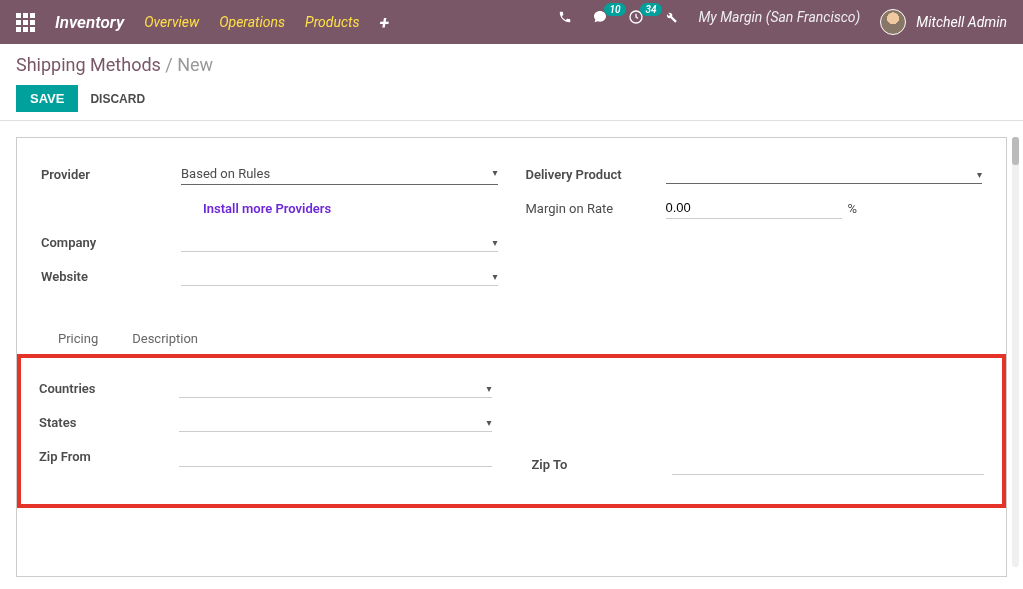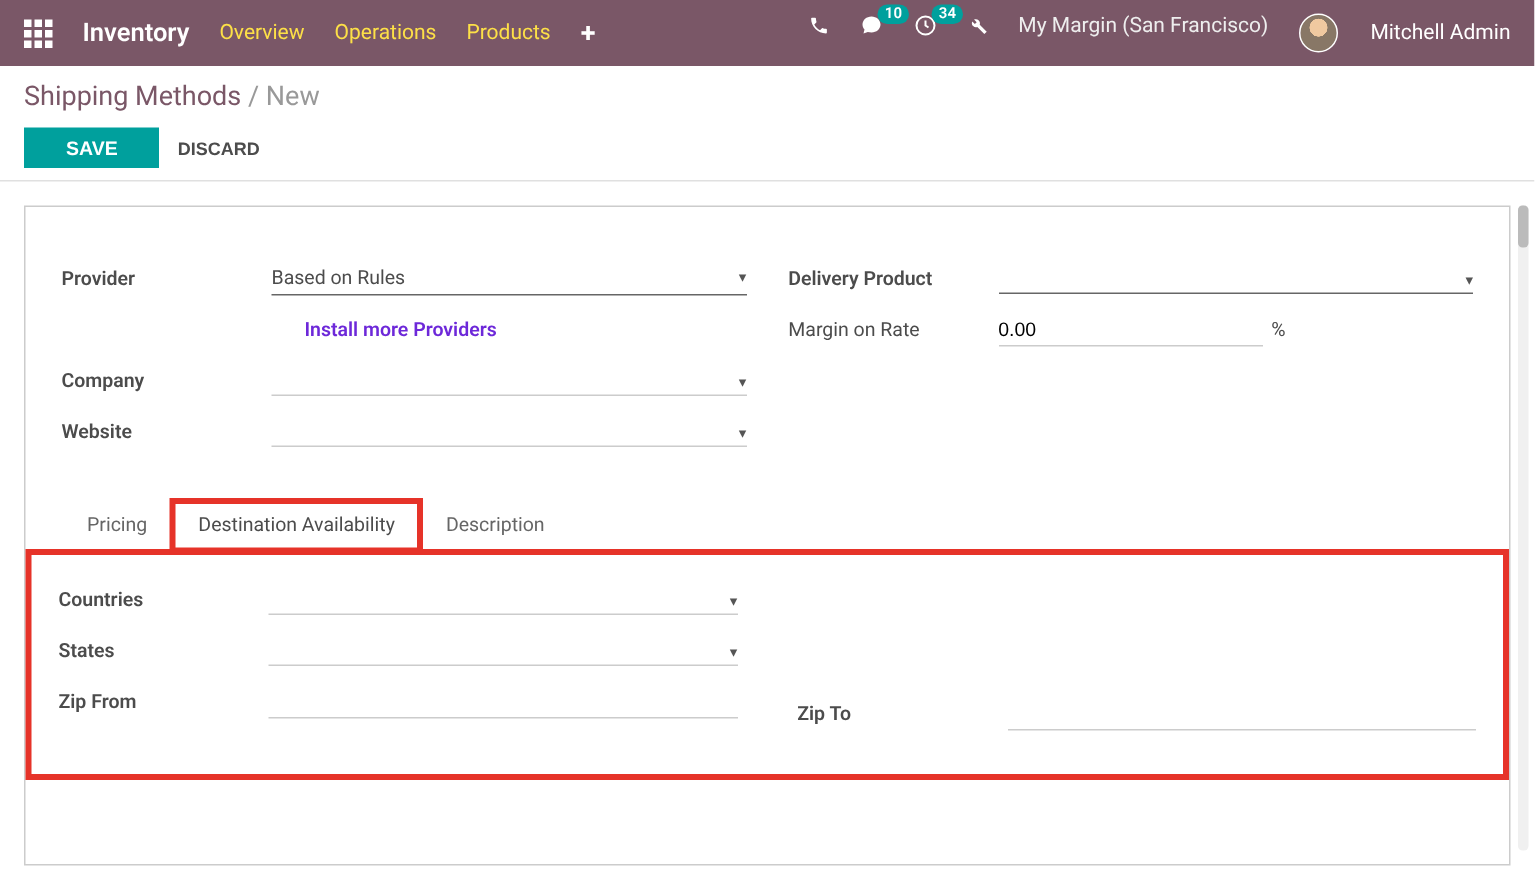--- a/index.html
+++ b/index.html
@@ -1,54 +1,54 @@
 <!DOCTYPE html>
 <html><head>
 <meta charset="utf-8">
 <style>
   * { box-sizing: border-box; margin: 0; padding: 0; }
   body { font-family: -apple-system, BlinkMacSystemFont, "Segoe UI", Roboto, "Helvetica Neue", Arial, sans-serif; font-size: 13px; color: #4c4c4c; background: #fff; width: 1023px; height: 589px; overflow: hidden; position: relative; }
 
   
-  .navbar { background: #7a5767; color: #fff; height: 44px; display: flex; align-items: center; padding: 0 16px; font-size: 14px; }
+  .navbar { background: #7a5767; color: #fff; height: 44px; display: flex; align-items: center; padding: 0 16px; font-size: 14px; font-style: italic; }
   .navbar-left { display: flex; align-items: center; gap: 20px; }
   .apps-icon { display: grid; grid-template-columns: repeat(3, 5px); grid-template-rows: repeat(3, 5px); gap: 2px; cursor: pointer; }
   .apps-icon span { background: #fff; width: 5px; height: 5px; }
   .app-title { font-weight: 600; font-size: 17px; }
   .nav-item { cursor: pointer; color: #fde047; text-align: center; }
   .plus-icon { font-size: 18px; font-weight: bold; cursor: pointer; color: #fff; }
   .navbar-right { margin-left: auto; display: flex; align-items: flex-start; gap: 20px; }
   .nav-icon { position: relative; cursor: pointer; font-size: 16px; color: #fff; }
   .badge { position: absolute; top: -6px; left: 12px; background: #00a09d; color: #fff; font-size: 10px; padding: 1px 5px; border-radius: 8px; font-weight: 600; }
   .company { cursor: pointer; color: #eee; }
-  .user { display: flex; align-items: center; gap: 22px; cursor: pointer; }
+  .user { display: flex; align-items: center; gap: 10px; cursor: pointer; }
   .avatar { width: 26px; height: 26px; border-radius: 50%; background: radial-gradient(circle at 50% 35%, #f0c9a0 30%, #887766 31%); border: 1px solid #fff; }
 
   
   .control-panel { padding: 10px 16px 8px 16px; border-bottom: 1px solid #e0e0e0; }
   .breadcrumb { font-size: 18px; color: #999; margin-bottom: 10px; }
   .breadcrumb a { color: #7a5767; text-decoration: none; }
   .actions { display: flex; align-items: center; gap: 12px; }
-  .btn-save { background: #00a09d; color: #fff; border: none; padding: 6px 28px; font-weight: 600; font-size: 13px; cursor: pointer; }
+  .btn-save { background: #00a09d; color: #fff; border: none; padding: 6px 14px; font-weight: 600; font-size: 13px; cursor: pointer; }
   .btn-discard { background: none; border: none; color: #4c4c4c; font-weight: 600; font-size: 12px; cursor: pointer; }
 
   
   .form-wrap { padding: 16px 16px 0 16px; position: relative; }
   .sheet { border: 1px solid #ccc; background: #fff; padding: 24px 24px 0 24px; min-height: 440px; position: relative; }
   .scrollbar-stub { position: absolute; right: 4px; top: 16px; width: 7px; height: 430px; background: #f0f0f0; border-radius: 3px; }
   .scrollbar-thumb { position: absolute; right: 4px; top: 16px; width: 7px; height: 28px; background: #bbb; border-radius: 3px; }
 
   .field-row-top { display: flex; align-items: flex-end; gap: 20px; margin-bottom: 20px; }
   .name-field { flex: 0 0 600px; }
   .name-label { font-size: 13px; color: #4c4c4c; margin-bottom: 4px; display: block; }
   .name-input { width: 100%; border: none; border-bottom: 1px solid #bbb; font-size: 28px; color: #bbb; outline: none; padding: 2px 0; }
   .name-input::placeholder { color: #bbb; }
   .lang-btn { color: #017e84; font-weight: 600; cursor: pointer; margin-bottom: 8px; font-size: 13px; }
 
-  .form-cols { display: flex; gap: 28px; margin-top: 12px; }
+  .form-cols { display: flex; gap: 28px; }
   .col { flex: 1; }
   .field-row { display: flex; align-items: center; margin-bottom: 10px; min-height: 24px; }
   .field-label { flex: 0 0 140px; font-size: 13px; color: #4c4c4c; font-weight: 600; }
   .field-label.normal { font-weight: 400; }
   .field-input { flex: 1; border: none; border-bottom: 1px solid #ccc; font-size: 13px; padding: 3px 0; outline: none; position: relative; }
   .select-wrap { flex: 1; position: relative; border-bottom: 1px solid #ccc; }
   .select-wrap.bold-line { border-bottom: 1px solid #666; }
   .select-val { padding: 3px 0; font-size: 13px; min-height: 18px; }
   .select-caret { position: absolute; right: 0; top: 4px; font-size: 10px; color: #555; }
   .field-link { color: #6d28d9; text-decoration: none; cursor: pointer; font-weight: 600; margin-left: 22px; }
@@ -175,21 +175,20 @@
         <div class="field-row">
           <div class="field-label normal">Margin on Rate</div>
           <input class="field-input" style="flex: 0 0 150px;" value="0.00">
           <span class="pct">%</span>
         </div>
       </div>
     </div>
 
     <div class="tabs">
       <div class="tab">Pricing</div>
-      <div class="tab active highlight">Destination Availability</div>
       <div class="tab">Description</div>
     </div>
 
     <div class="tab-pane">
       <div class="tab-cols">
         <div class="tab-col">
           <div class="field-row">
             <div class="field-label">Countries</div>
             <div class="select-wrap">
               <div class="select-val"></div>

